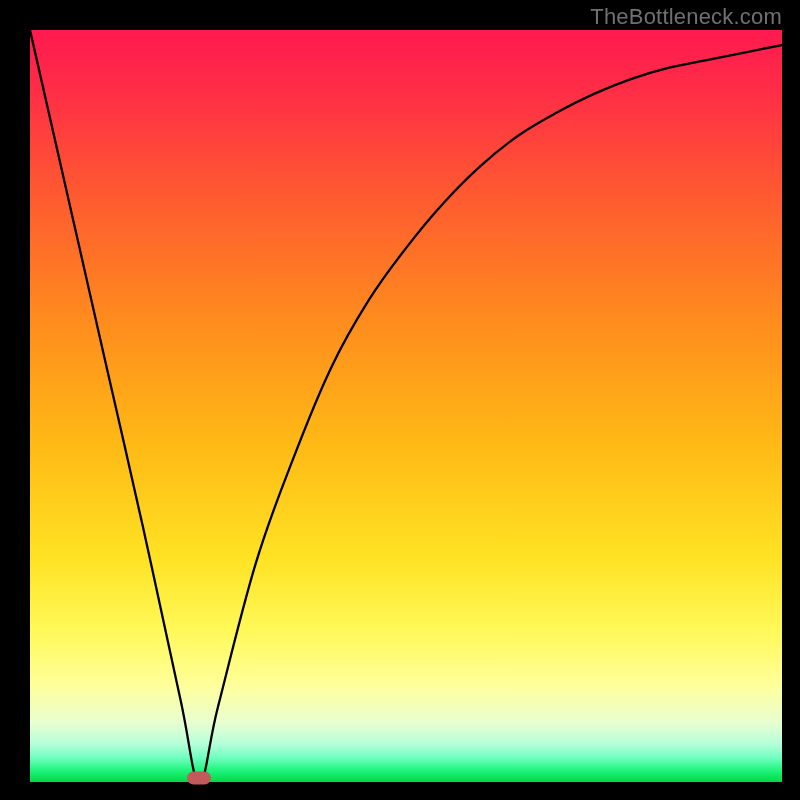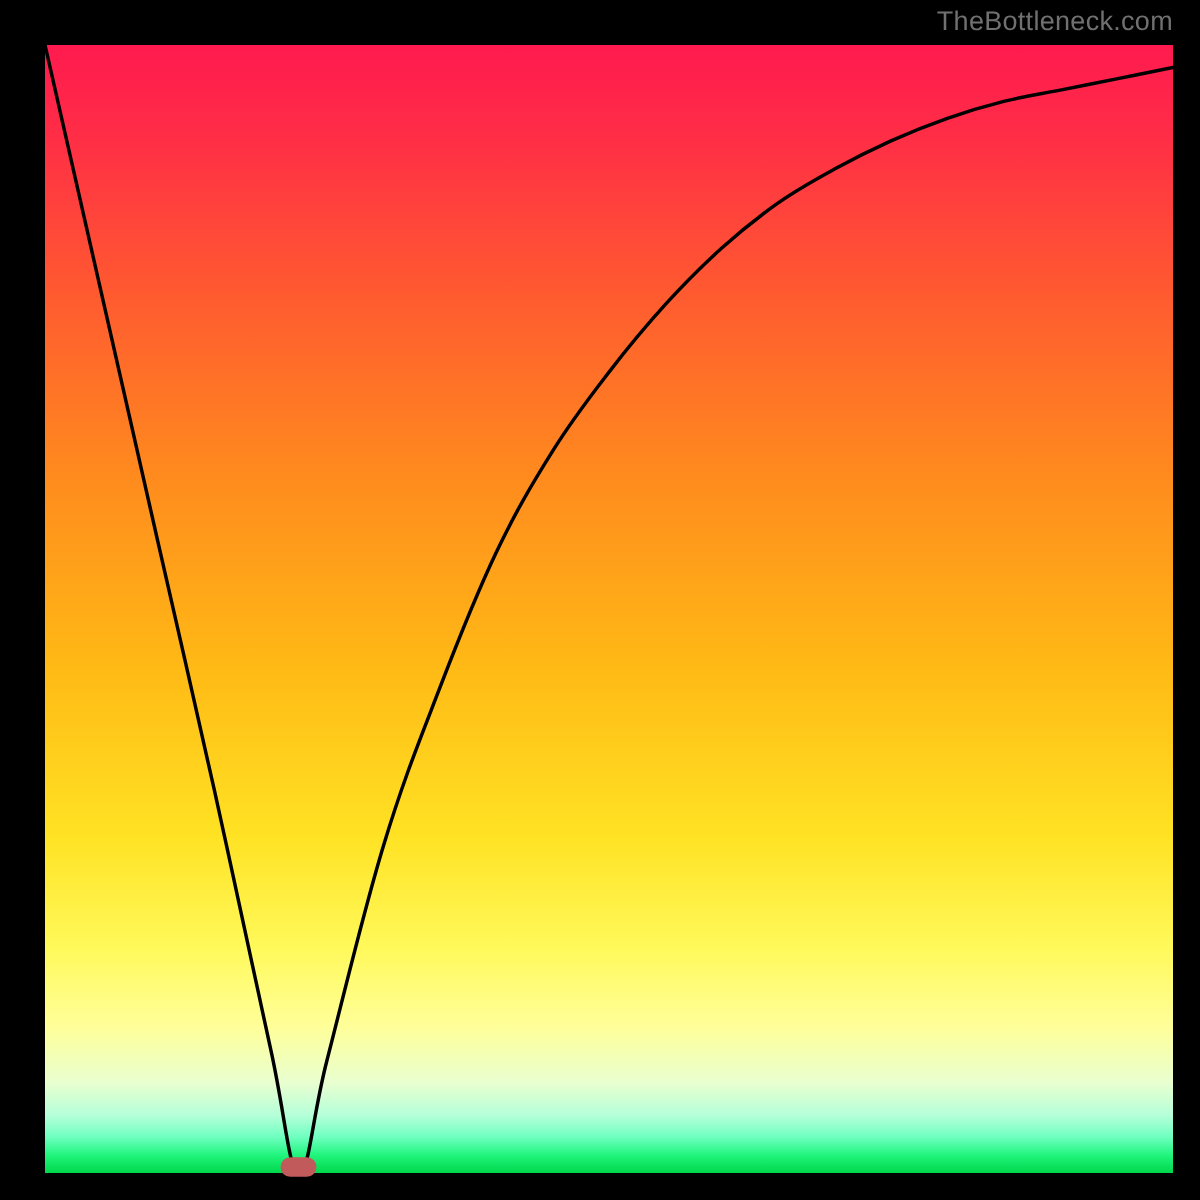--- a/index.html
+++ b/index.html
@@ -15,21 +15,21 @@
     position: relative;
     width: 800px;
     height: 800px;
     background: #000;
   }
   .watermark {
     position: absolute;
     top: 4px;
     right: 18px;
     color: #707070;
-    font-size: 18px;
+    font-size: 22px;
     font-weight: 400;
     letter-spacing: 0.2px;
     z-index: 20;
   }
   .plot {
     position: absolute;
     left: 30px;
     top: 30px;
     width: 752px;
     height: 752px;

